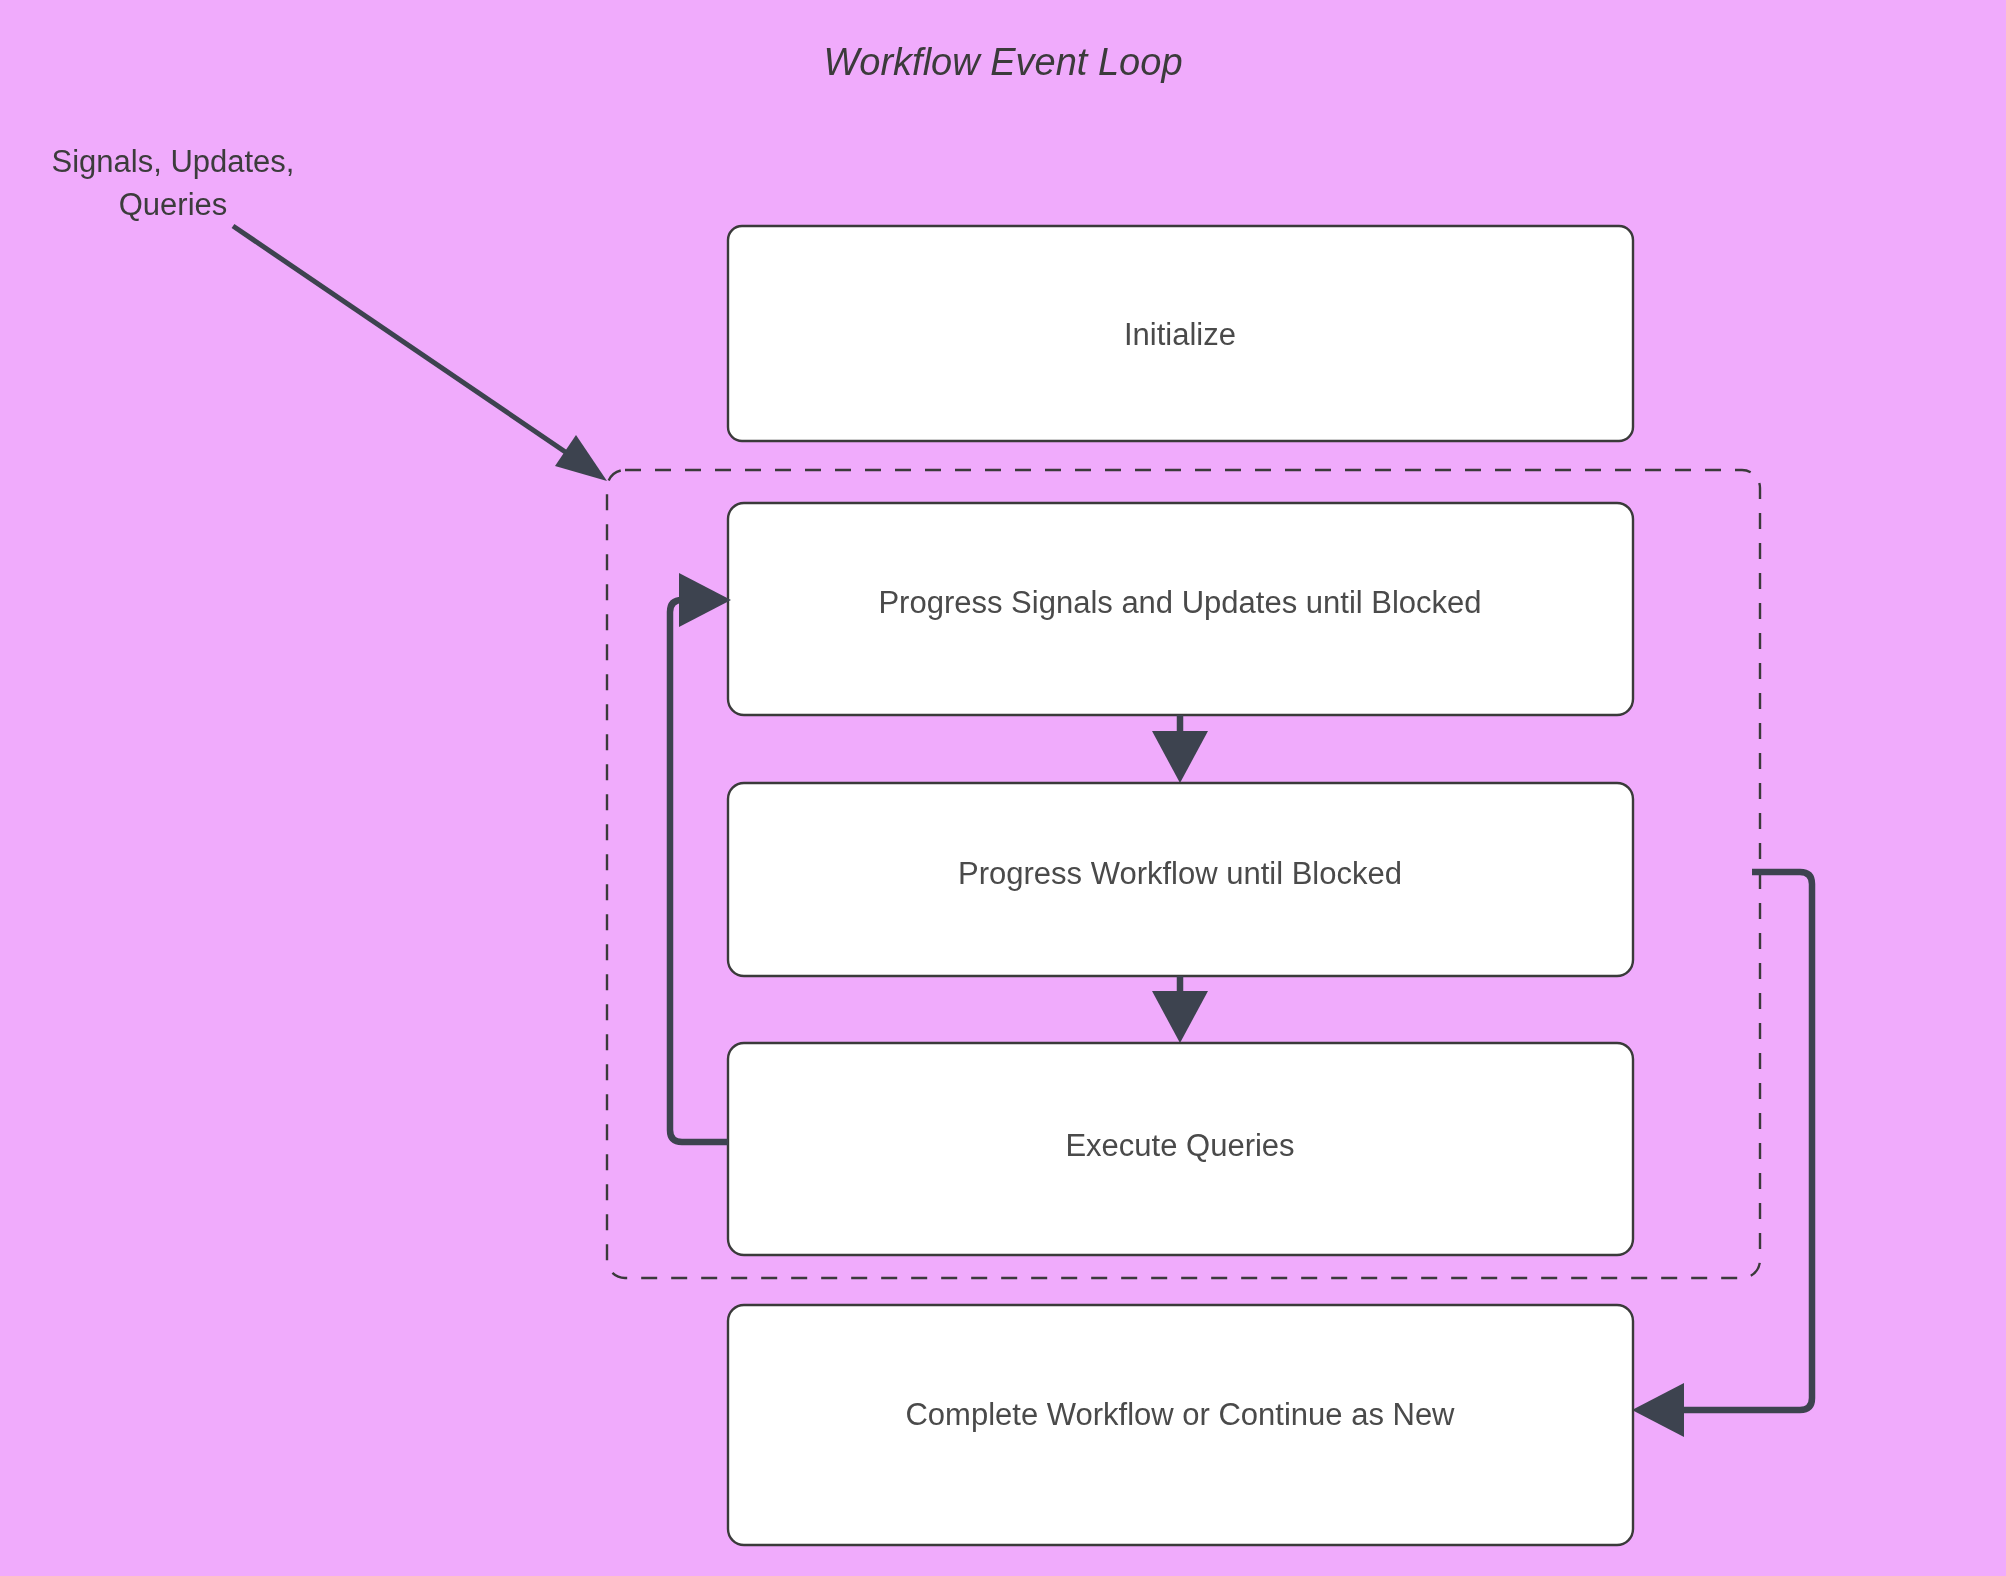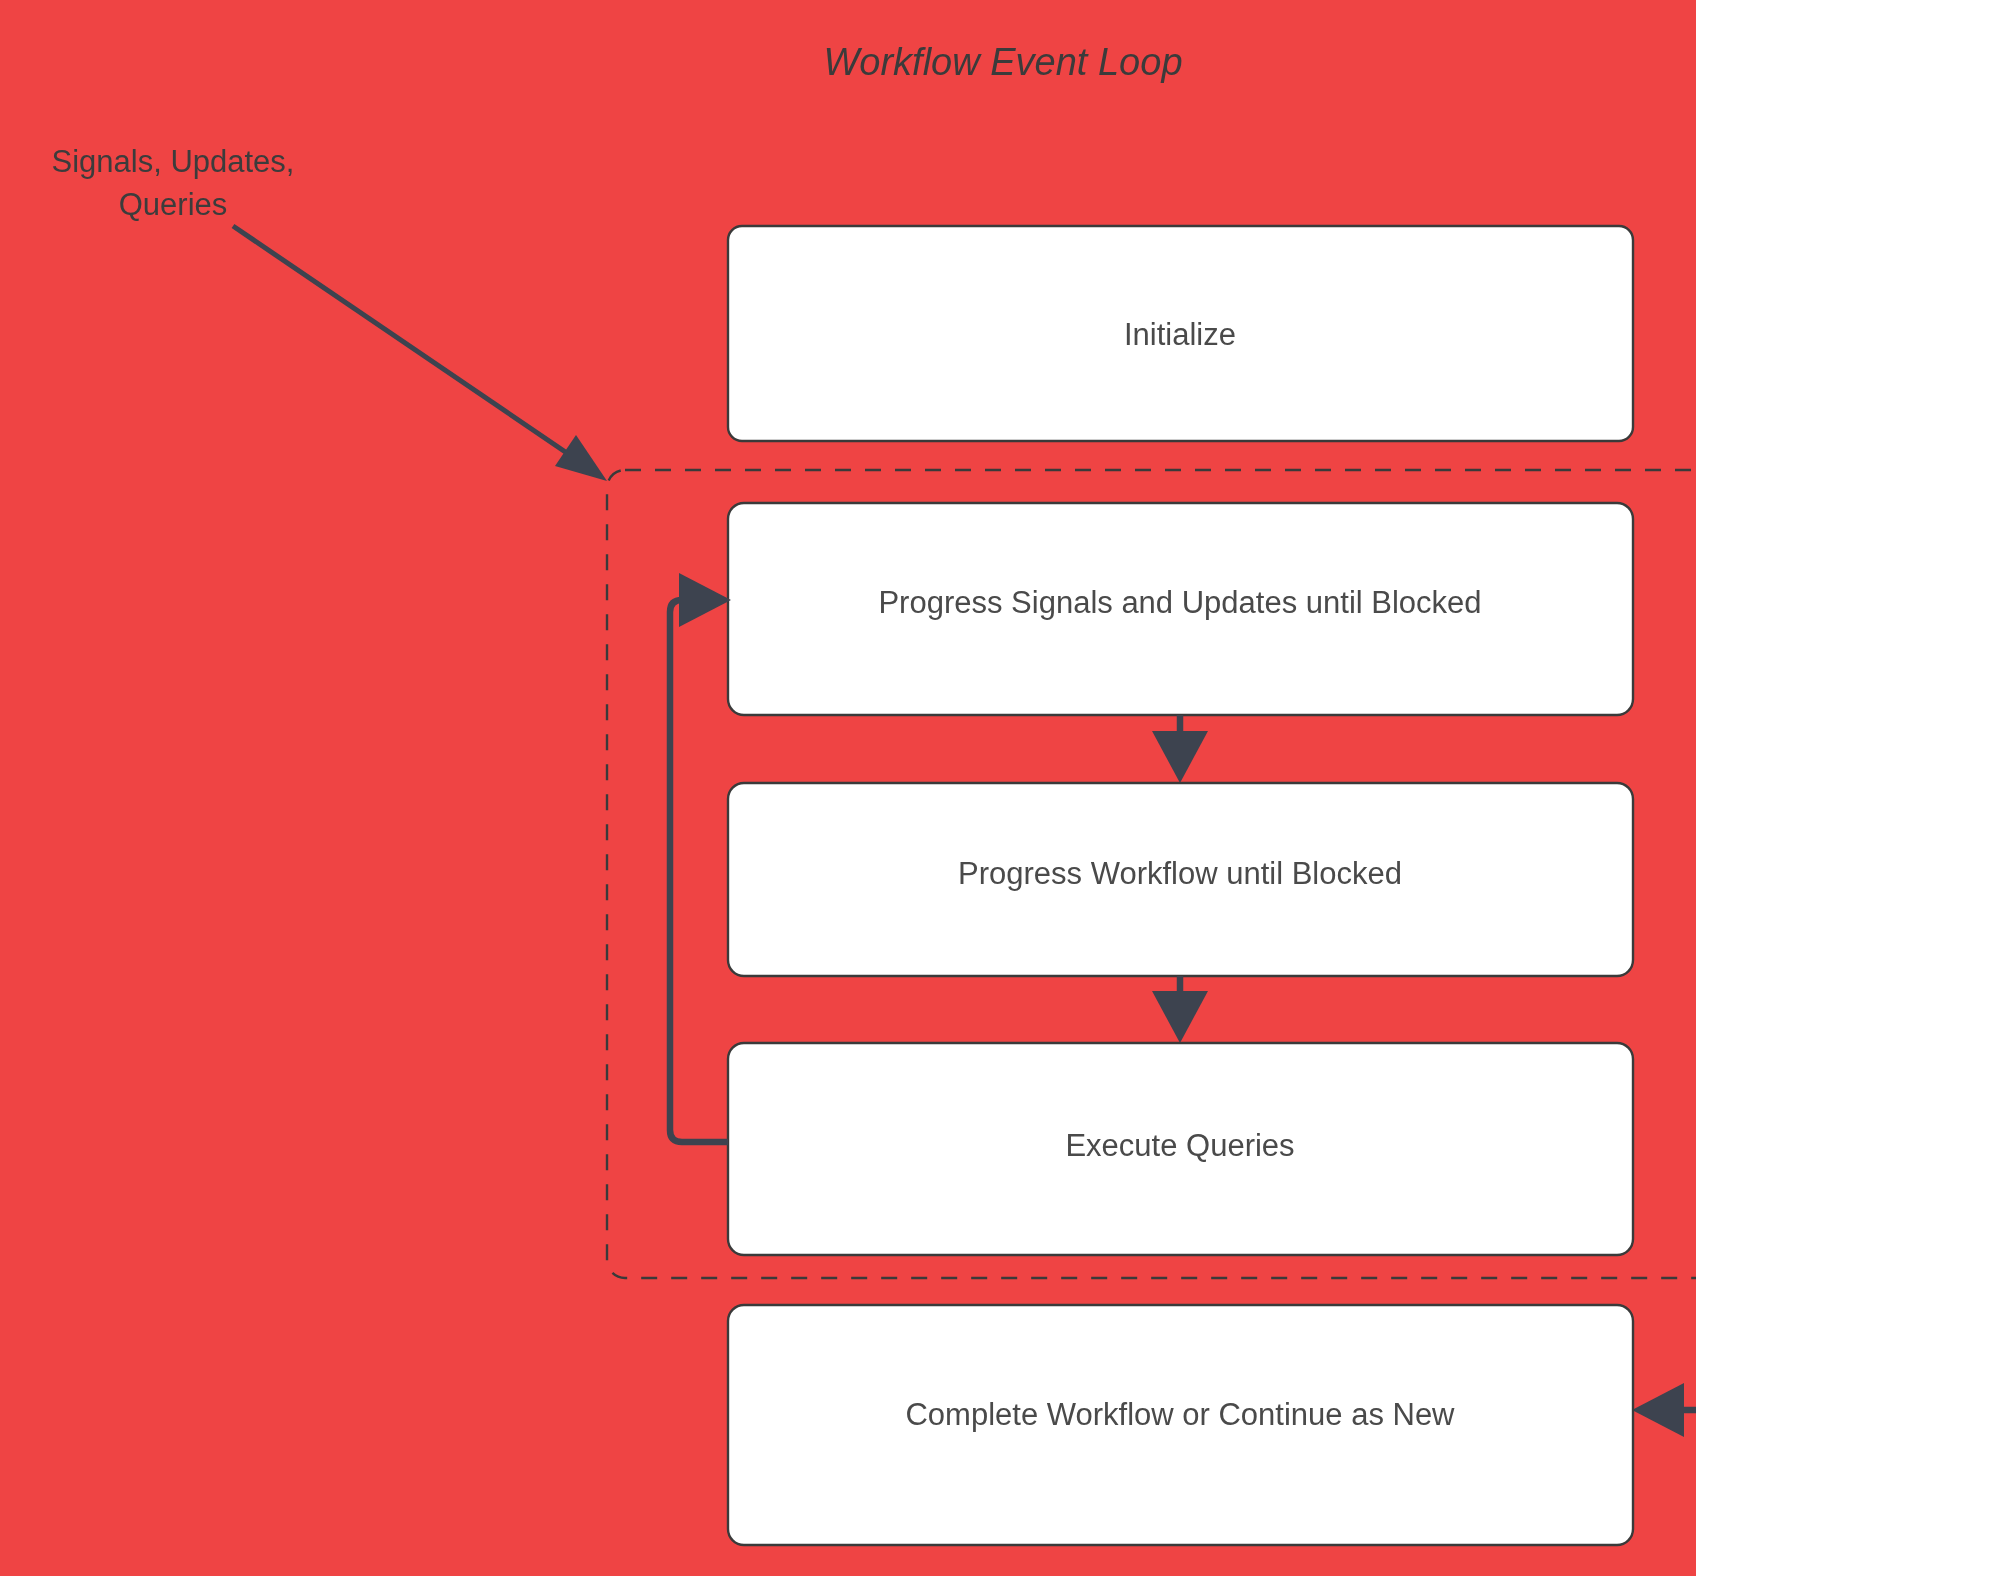--- a/index.html
+++ b/index.html
@@ -6,23 +6,23 @@
   html, body {
     margin: 0;
     padding: 0;
     background: #ffffff;
   }
   body {
     font-family: "Liberation Sans", "DejaVu Sans", sans-serif;
   }
   #canvas {
     position: relative;
-    width: 1696px;
+    width: 2006px;
     height: 1576px;
-    background: #ef4444;
+    background: #f0abfc;
     overflow: hidden;
   }
   #diagram-svg {
     position: absolute;
     left: 0;
     top: 0;
     width: 2006px;
     height: 1576px;
   }
   .dgm-title {

